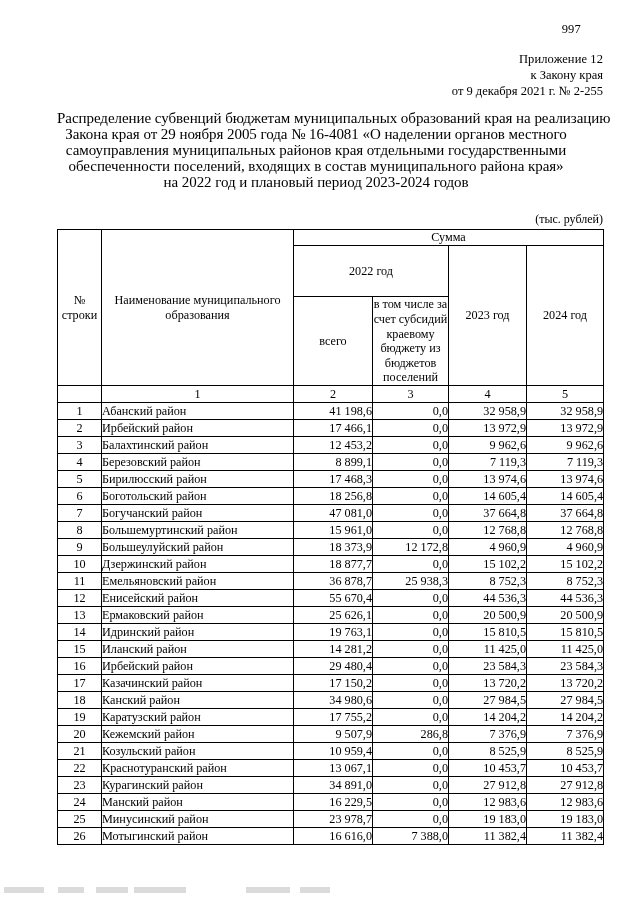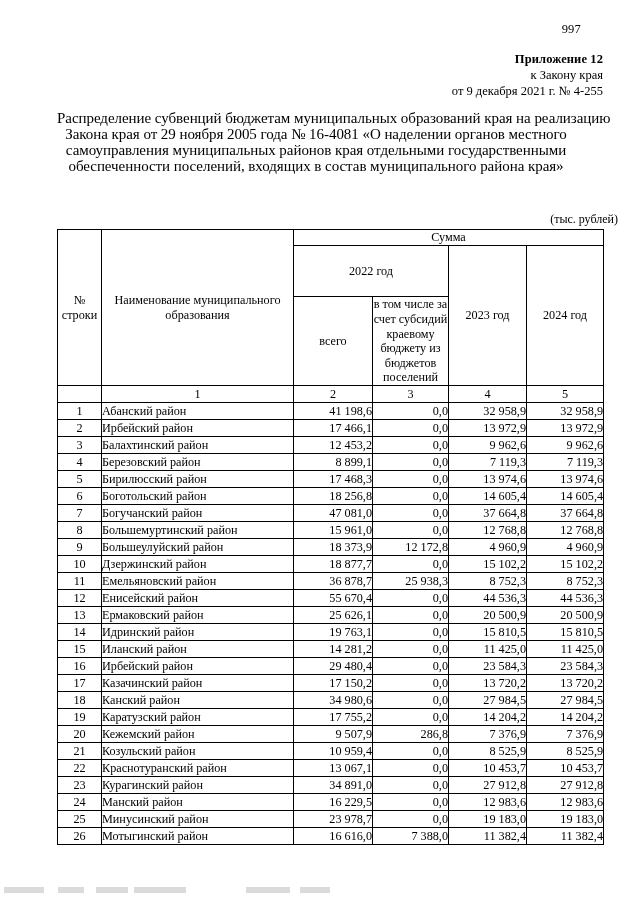--- a/index.html
+++ b/index.html
@@ -38,21 +38,21 @@
   .appendix {
     position: absolute;
     left: 0;
     top: 51px;
     width: 603px;
     text-align: right;
     font-size: 12.5px;
     line-height: 16px;
   }
   .appendix .ln1 {
-    font-weight: bold;
+    font-weight: normal;
     letter-spacing: .1px;
   }
   .appendix .ln2,
   .appendix .ln3 {
     font-weight: normal;
     padding-left: 28px;
   }
 
   
   .doc-title {
@@ -71,21 +71,20 @@
   }
 
   
   .units {
     position: absolute;
     left: 0;
     top: 212px;
     width: 603px;
     text-align: right;
     font-size: 12px;
-    padding-left: 15px;
   }
 
   
   table.grid {
     position: absolute;
     left: 57px;
     top: 229px;
     width: 546px;
     border-collapse: collapse;
     table-layout: fixed;
@@ -171,28 +170,29 @@
 </head>
 <body>
 
 <div class="page">
 
   <div class="page-number">997</div>
 
   <div class="appendix">
     <div class="ln1">Приложение 12</div>
     <div class="ln2">к Закону края</div>
-    <div class="ln3">от 9 декабря 2021 г. № 4-255</div>
+    <div class="ln3">от 9 декабря 2021 г. № 2-255</div>
   </div>
 
   <div class="doc-title">
     <div>Распределение субвенций бюджетам муниципальных образований края на реализацию</div>
     <div>Закона края от 29 ноября 2005 года № 16-4081 «О наделении органов местного</div>
     <div>самоуправления муниципальных районов края отдельными государственными</div>
     <div>обеспеченности поселений, входящих в состав муниципального района края»</div>
+    <div>на 2022 год и плановый период 2023-2024 годов</div>
   </div>
 
   <div class="units">(тыс. рублей)</div>
 
   <table class="grid">
     <colgroup>
       <col class="w-rownum">
       <col class="w-name">
       <col class="w-total">
       <col class="w-subsidy">

